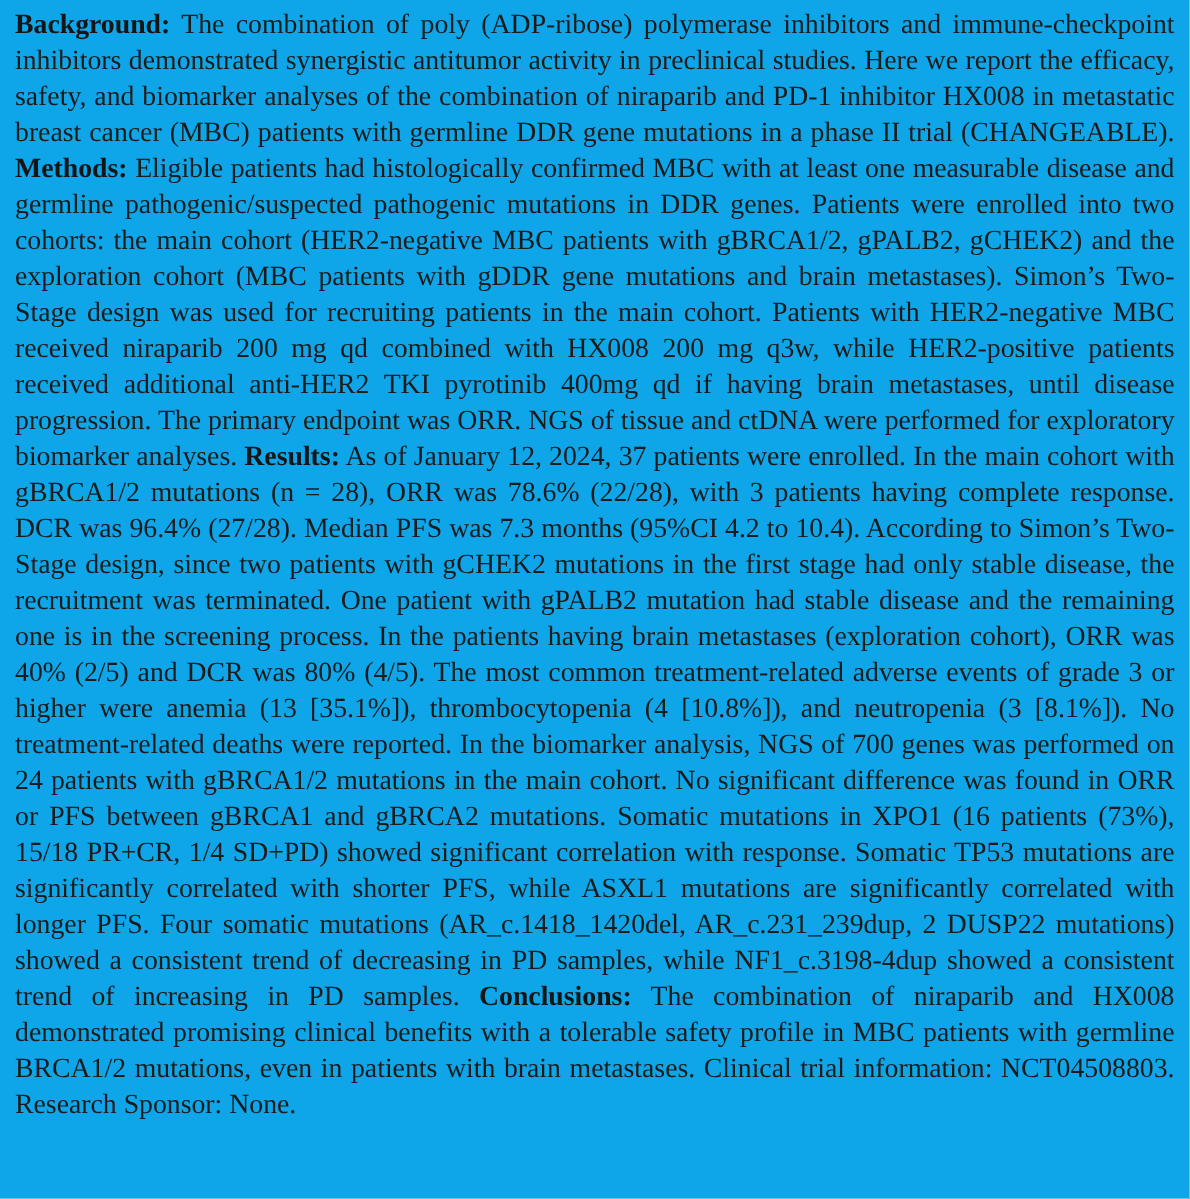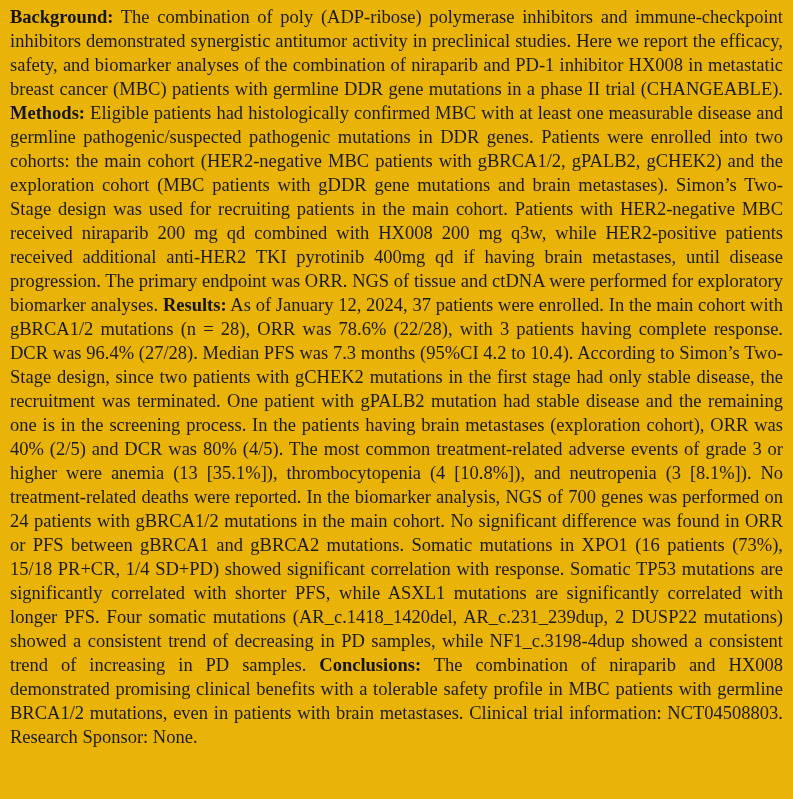--- a/index.html
+++ b/index.html
@@ -10,21 +10,21 @@
     body {
       width: 793px;
       height: 799px;
       overflow: hidden;
     }
     .page {
       box-sizing: border-box;
       width: 793px;
       height: 799px;
       padding: 5px 10px 8px 10px;
-      background: #eab308;
+      background: #0ea5e9;
     }
     .abstract {
       margin: 0;
       font-family: "Liberation Serif", "DejaVu Serif", serif;
       font-size: 18.5px;
       line-height: 24px;
       color: #1b1b1b;
       text-align: justify;
       font-variant-numeric: oldstyle-nums;
       font-feature-settings: "onum" 1;

